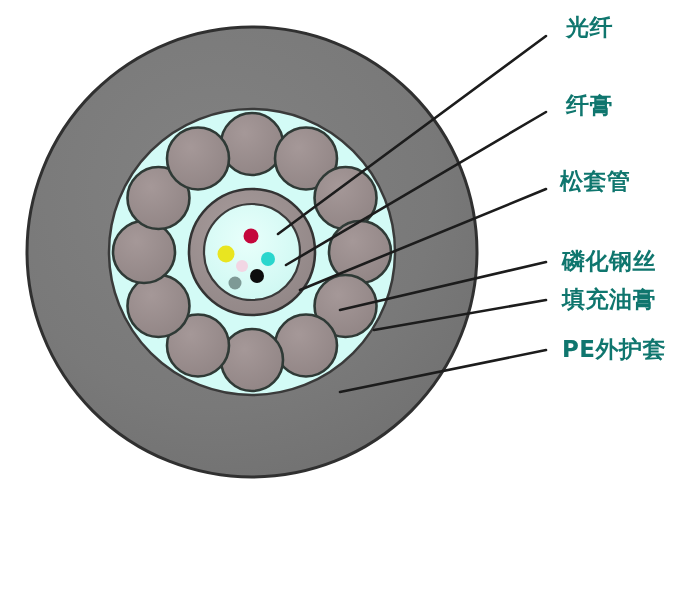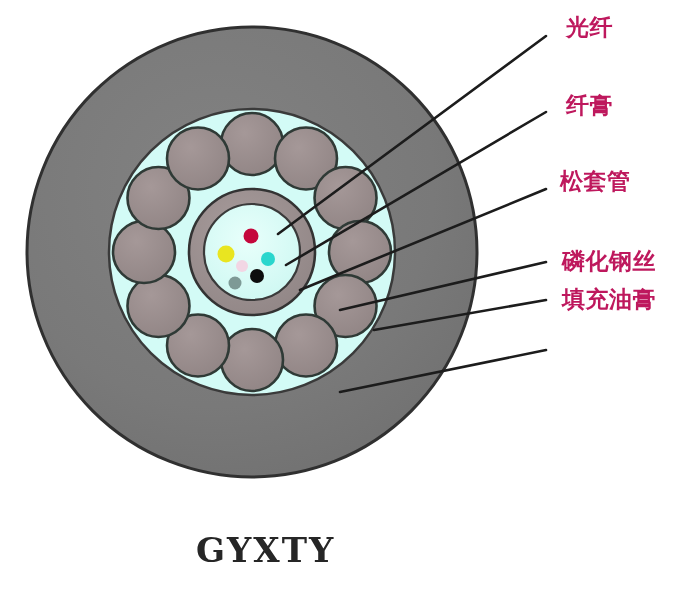--- a/index.html
+++ b/index.html
@@ -25,21 +25,21 @@
     left: 0; top: 0;
     width: 694px;
     height: 600px;
     display: block;
   }
   .label {
     position: absolute;
     font-family: "DejaVu Sans", sans-serif;
     font-size: 23px;
     font-weight: 700;
-    color: #be185d;
+    color: #0f766e;
     white-space: nowrap;
     letter-spacing: 0.5px;
     line-height: 1;
   }
   .caption {
     position: absolute;
     font-family: "DejaVu Serif", serif;
     font-size: 34px;
     font-weight: 700;
     color: #262626;
@@ -107,15 +107,15 @@
         <line x1="546" y1="300" x2="374" y2="330" stroke="#1c1c1c" stroke-width="2.6" stroke-linecap="round"></line>
         <line x1="546" y1="350" x2="340" y2="392" stroke="#1c1c1c" stroke-width="2.6" stroke-linecap="round"></line>
       </g>
   </svg>
 
   <div class="label" style="left: 566px; top: 16px;">光纤</div>
   <div class="label" style="left: 566px; top: 94px; text-align: right;">纤膏</div>
   <div class="label" style="left: 560px; top: 170px;">松套管</div>
   <div class="label" style="left: 562px; top: 250px;">磷化钢丝</div>
   <div class="label" style="left: 562px; top: 288px;">填充油膏</div>
+  <div class="label" style="left: 562px; top: 338px;">PE外护套</div>
 
-  <div class="caption" style="left: 196px; top: 530px;">GYXTY</div>
 </div>
 
 </body></html>

